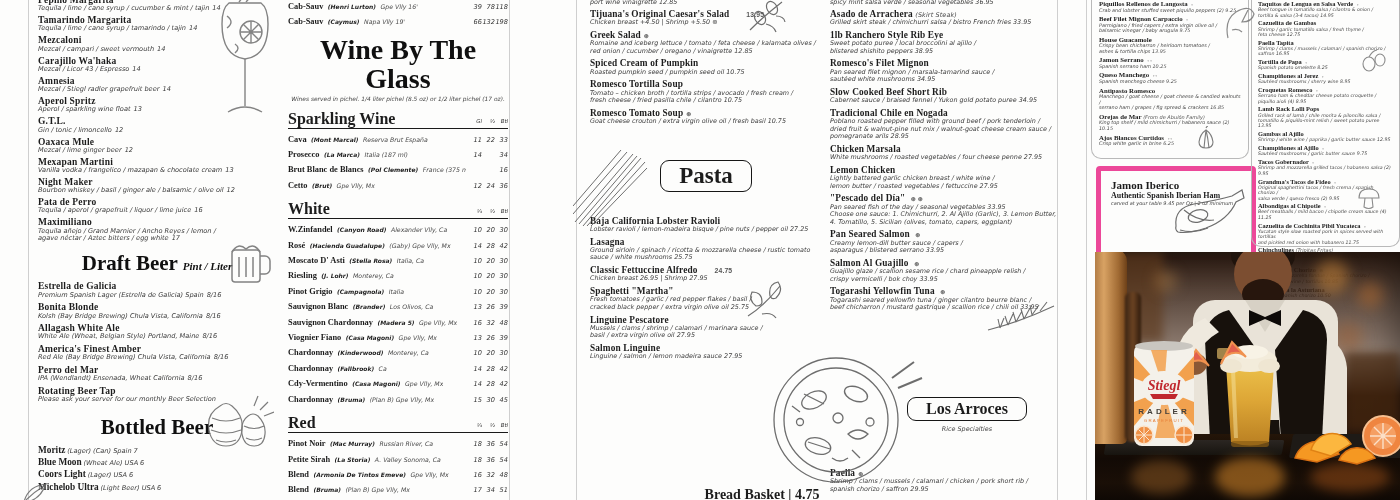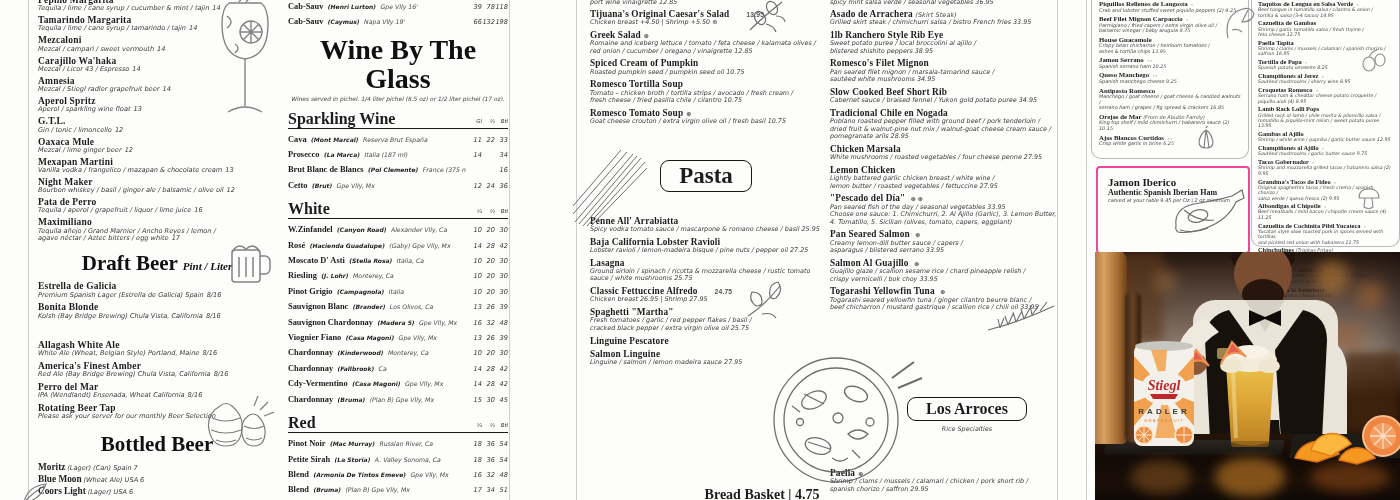--- a/index.html
+++ b/index.html
@@ -48,21 +48,21 @@
   .badge-wrap{text-align:center;}
   .rice-sub{font-family:"DejaVu Sans",sans-serif;font-style:italic;font-size:6.4px;color:#444;text-align:center;margin-top:4px;}
 
   
   .t-box{position:absolute;border:1px solid #b9b9b9;border-top:none;border-radius:0 0 10px 10px;background:transparent;}
   .t-item{margin-bottom:1.8px;}
   .t-nm{font-family:"Liberation Serif",serif;font-weight:700;font-size:6.8px;line-height:1.12;}
   .t-ds{font-family:"DejaVu Sans",sans-serif;font-style:italic;font-size:4.9px;line-height:1.15;color:#4a4a4a;white-space:pre-line;}
   .t-sfx{font-family:"DejaVu Sans",sans-serif;font-style:italic;font-weight:400;font-size:5px;color:#555;}
   .t-mk{font-size:4.6px;color:#777;padding-left:2px;border:0;}
-  .jam-box{position:absolute;border:2px solid #ec4899;border-radius:4px;}
+  .jam-box{position:absolute;border:5px solid #ec4899;border-radius:4px;}
   .jam-nm{font-family:"Liberation Serif",serif;font-weight:700;font-size:11px;}
   .jam-sub{font-family:"Liberation Serif",serif;font-weight:700;font-size:8px;}
   .jam-note{font-family:"DejaVu Sans",sans-serif;font-style:italic;font-size:5px;color:#444;}
 
   .bread{position:absolute;left:672px;top:487px;width:180px;text-align:center;
          font-family:"Liberation Serif",serif;font-weight:700;font-size:14px;}
 
   
   .art{position:absolute;opacity:.85;}
   .art svg{display:block;}
@@ -159,21 +159,21 @@
       </div>
 
     <h2 class="shead bighead"><span>Draft Beer</span> <span class="subh">Pint / Liter</span></h2>
     <div>
 
         <div class="c-item" style="margin-bottom:3.4px">
           <div class="c-nm">Estrella de Galicia</div>
           <div class="c-ds"><span>Premium Spanish Lager (Estrella de Galicia) Spain</span><span class="c-pr">8/16</span></div>
         </div>
 
-        <div class="c-item" style="margin-bottom:20px">
+        <div class="c-item" style="margin-bottom:3px">
           <div class="c-nm">Bonita Blonde</div>
           <div class="c-ds"><span>Kolsh (Bay Bridge Brewing) Chula Vista, California</span><span class="c-pr">8/16</span></div>
         </div>
 
         <div class="c-item" style="margin-bottom:3.4px">
           <div class="c-nm">Allagash White Ale</div>
           <div class="c-ds"><span>White Ale (Wheat, Belgian Style) Portland, Maine</span><span class="c-pr">8/16</span></div>
         </div>
 
         <div class="c-item" style="margin-bottom:3.4px">
@@ -410,24 +410,20 @@
           <div class="f-ds">Goat cheese crouton / extra virgin olive oil / fresh basil 10.75</div>
         </div>
       </div>
 
     <div class="badge-wrap" style="margin:34px 0 24px 0">
       <span class="badge">Pasta</span>
     </div>
 
     <div>
 
-        <div class="f-item">
-          <div class="f-nm"><span>Penne All' Arrabiatta</span></div>
-          <div class="f-ds">Spicy vodka tomato sauce / mascarpone &amp; romano cheese / basil 25.95</div>
-        </div>
 
         <div class="f-item">
           <div class="f-nm"><span>Baja California Lobster Ravioli</span></div>
           <div class="f-ds">Lobster ravioli / lemon-madeira bisque / pine nuts / pepper oil 27.25</div>
         </div>
 
         <div class="f-item">
           <div class="f-nm"><span>Lasagna</span></div>
           <div class="f-ds">Ground sirloin / spinach / ricotta &amp; mozzarella cheese / rustic tomato
 sauce / white mushrooms 25.75</div>
@@ -439,20 +435,22 @@
         </div>
 
         <div class="f-item">
           <div class="f-nm"><span>Spaghetti "Martha"</span></div>
           <div class="f-ds">Fresh tomatoes / garlic / red pepper flakes / basil /
 cracked black pepper / extra virgin olive oil 25.75</div>
         </div>
 
         <div class="f-item">
           <div class="f-nm"><span>Linguine Pescatore</span></div>
+          <div class="f-ds">Mussels / clams / shrimp / calamari / marinara sauce /
+basil / extra virgin olive oil 27.95</div>
         </div>
 
         <div class="f-item">
           <div class="f-nm"><span>Salmon Linguine</span></div>
           <div class="f-ds">Linguine / salmon / lemon madeira sauce 27.95</div>
         </div>
       </div>
   </section>
 
   <div class="bread">Bread Basket | 4.75</div>

